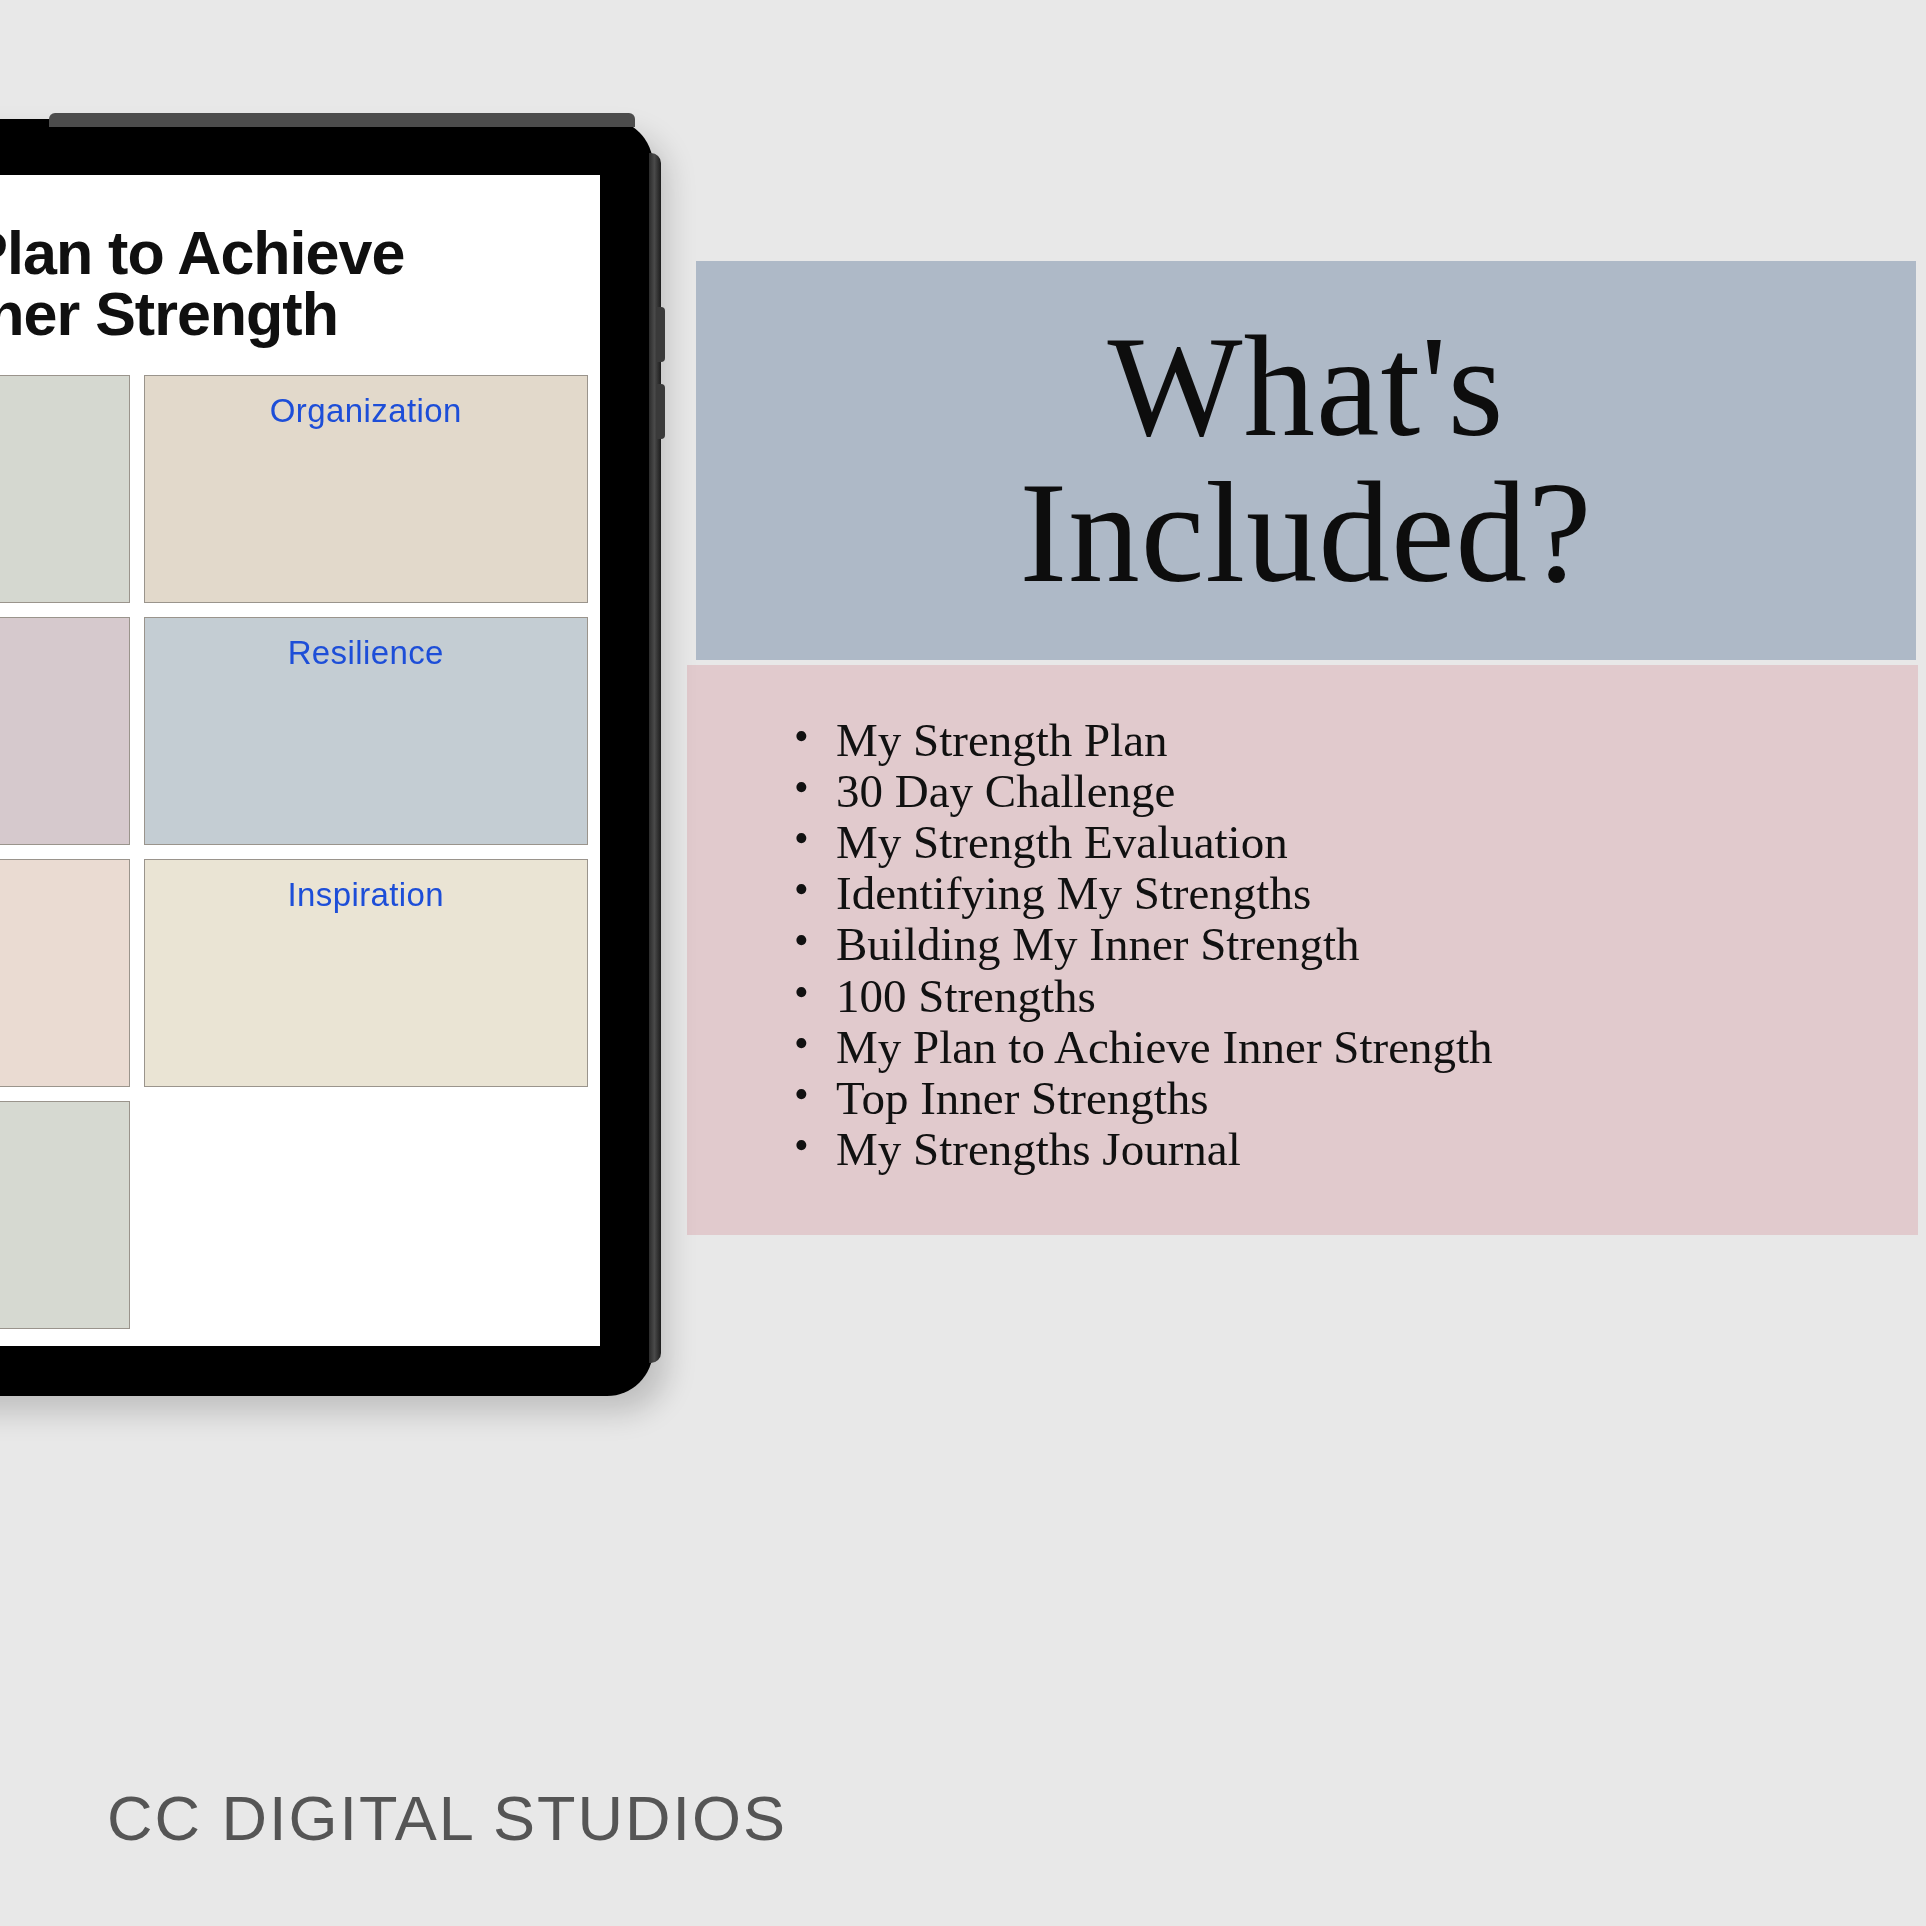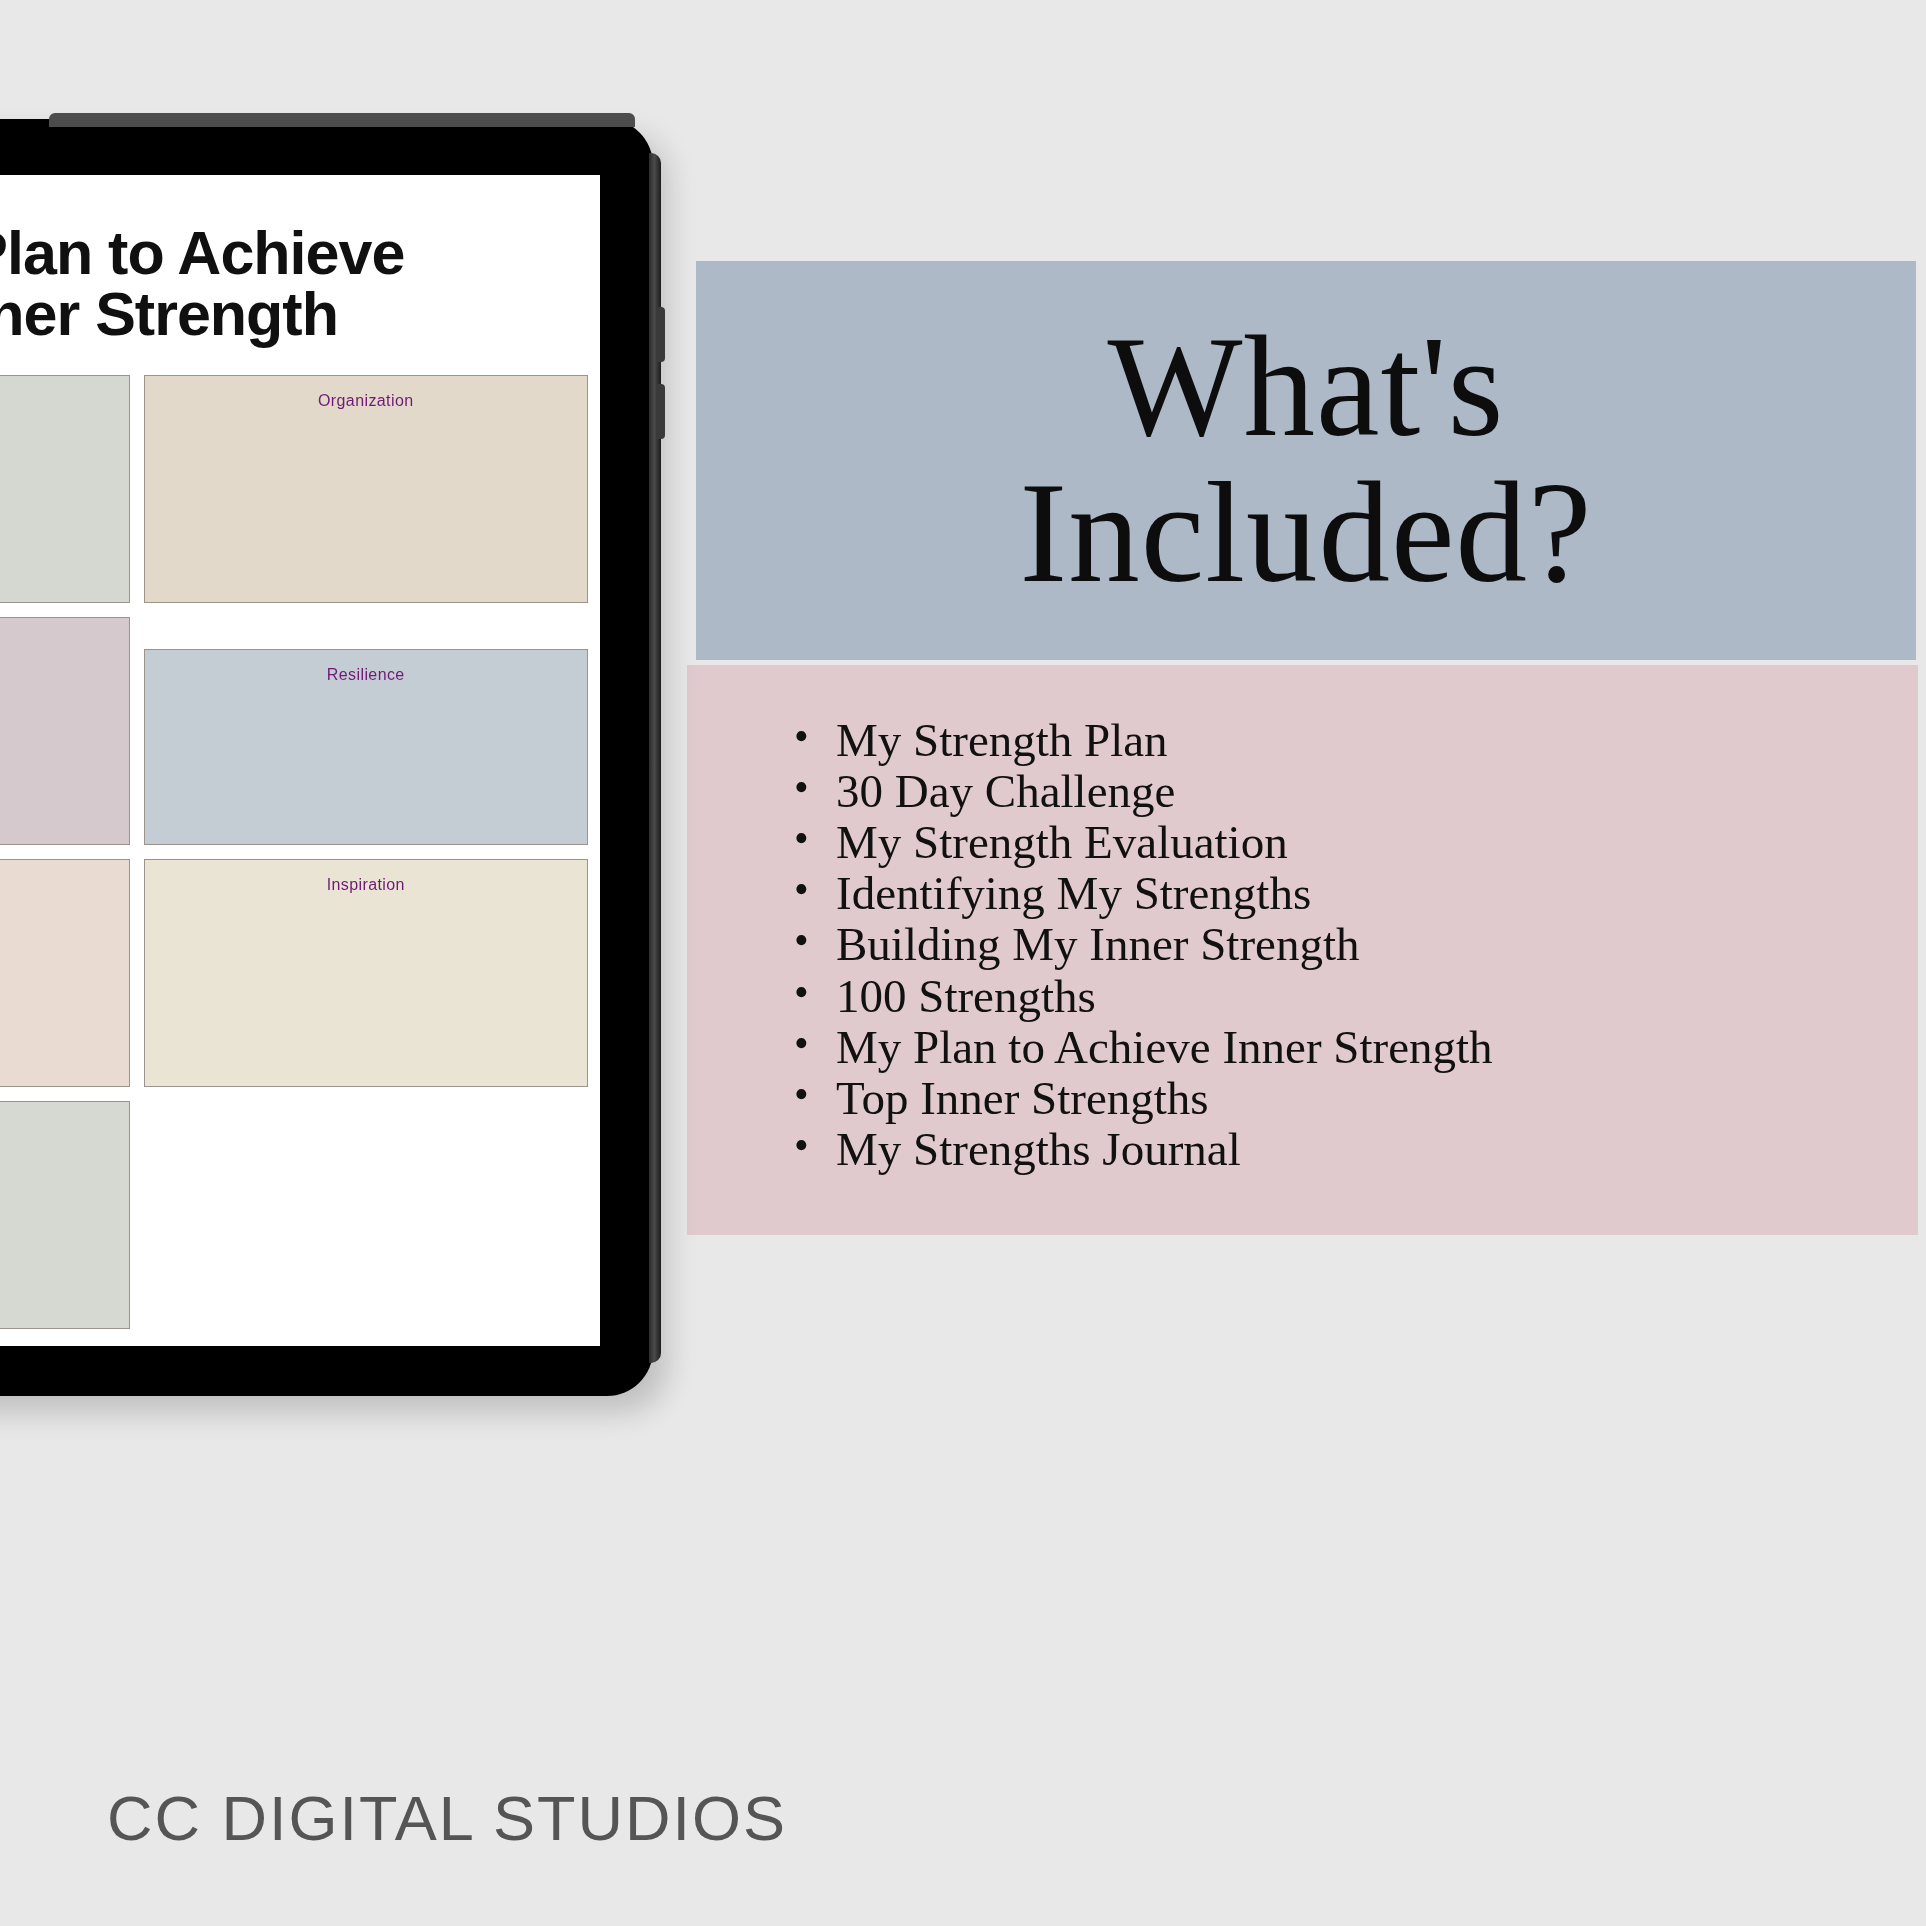--- a/index.html
+++ b/index.html
@@ -93,23 +93,23 @@
     padding: 0 12px 12px 12px;
   }
   .strength-card {
     border: 1px solid #9a948c;
     position: relative;
   }
   .strength-card-label {
     display: block;
     text-align: center;
     font-family: "Liberation Sans", sans-serif;
-    font-size: 16px;
+    font-size: 33px;
     letter-spacing: 0.4px;
-    color: #701a75;
+    color: #1d4ed8;
     padding-top: 16px;
   }
 
   
   #whats-included-panel {
     position: absolute;
     left: 696px;
     top: 261px;
     width: 1220px;
     height: 399px;
@@ -195,21 +195,21 @@
       <div id="worksheet-grid">
           <div class="strength-card" style="background: rgb(213, 216, 208);">
             <span class="strength-card-label">Kindness</span>
           </div>
           <div class="strength-card" style="background: rgb(226, 217, 203);">
             <span class="strength-card-label">Organization</span>
           </div>
           <div class="strength-card" style="background: rgb(214, 201, 205);">
             <span class="strength-card-label">Patience</span>
           </div>
-          <div class="strength-card" style="background: rgb(196, 205, 211); margin-top: 32px;">
+          <div class="strength-card" style="background: rgb(196, 205, 211);">
             <span class="strength-card-label">Resilience</span>
           </div>
           <div class="strength-card" style="background: rgb(234, 219, 210);">
             <span class="strength-card-label">Discipline</span>
           </div>
           <div class="strength-card" style="background: rgb(234, 228, 212);">
             <span class="strength-card-label">Inspiration</span>
           </div>
           <div class="strength-card" style="background: rgb(214, 217, 209);">
             <span class="strength-card-label">Positivity</span>

